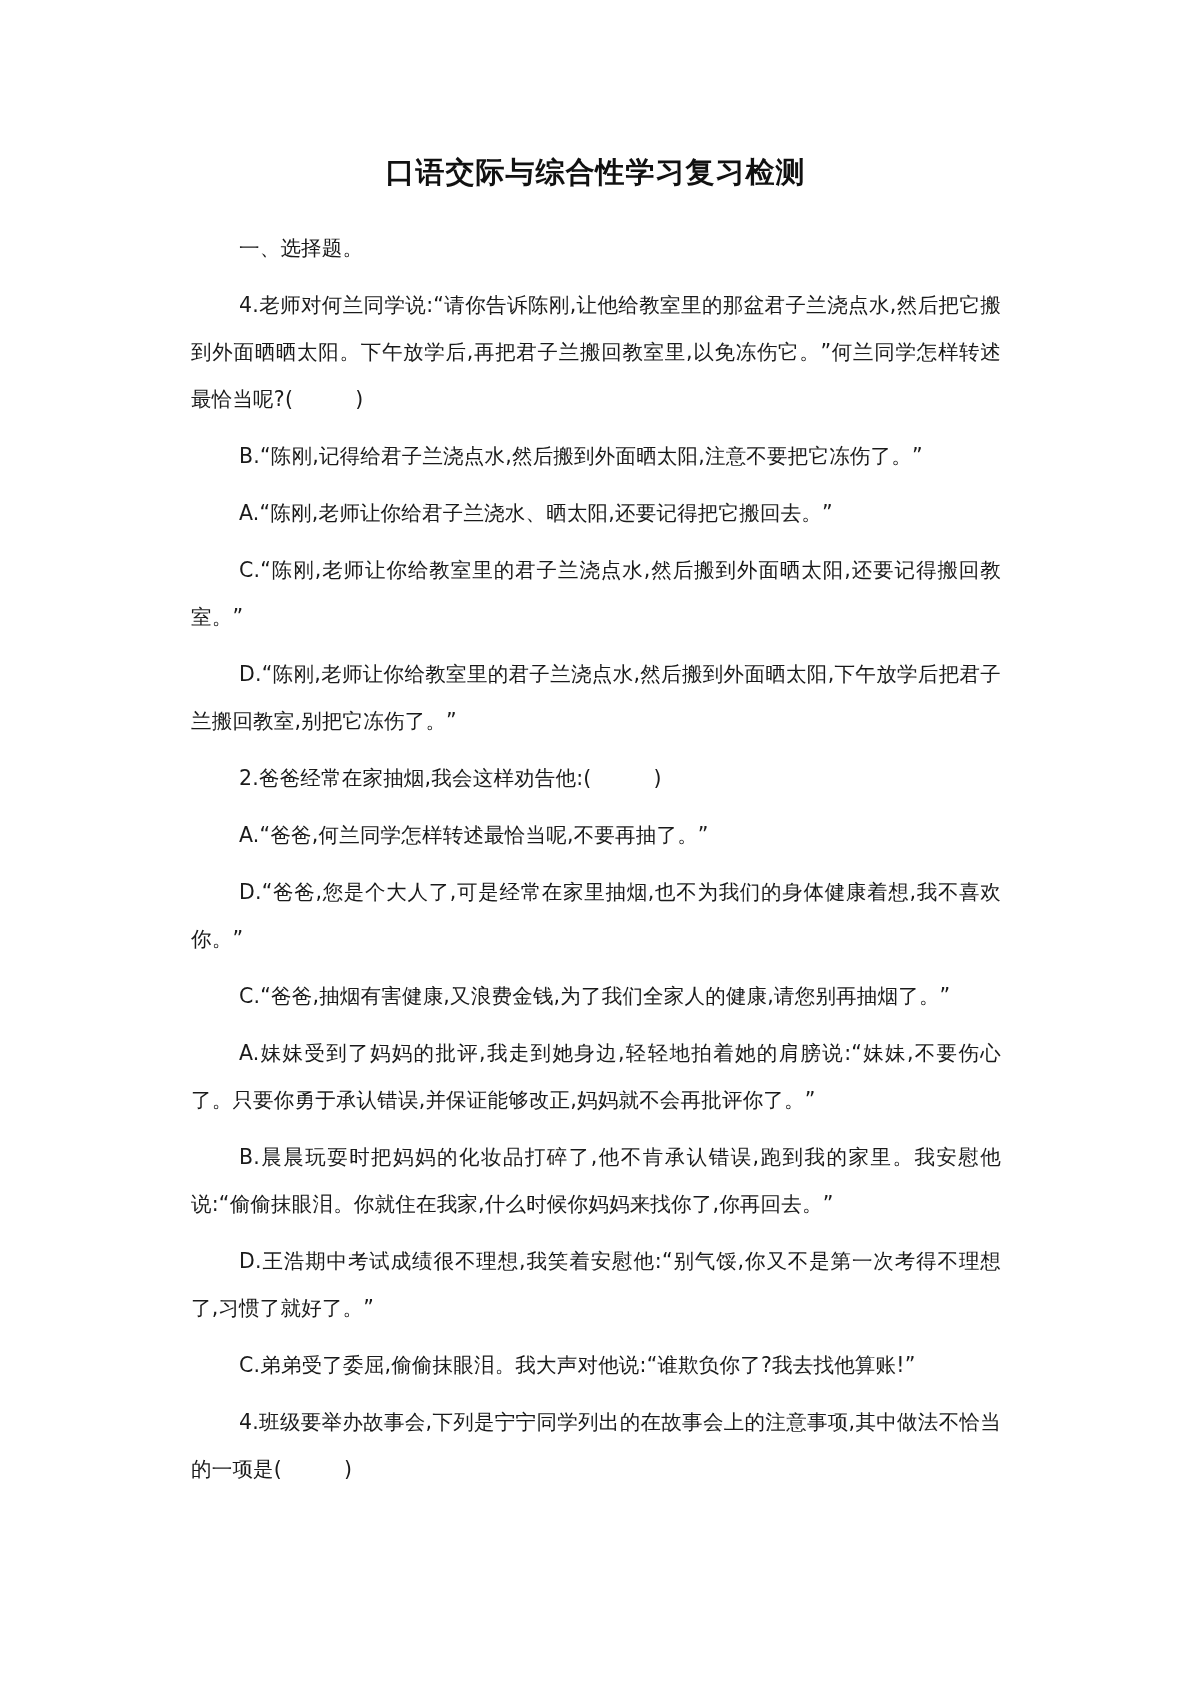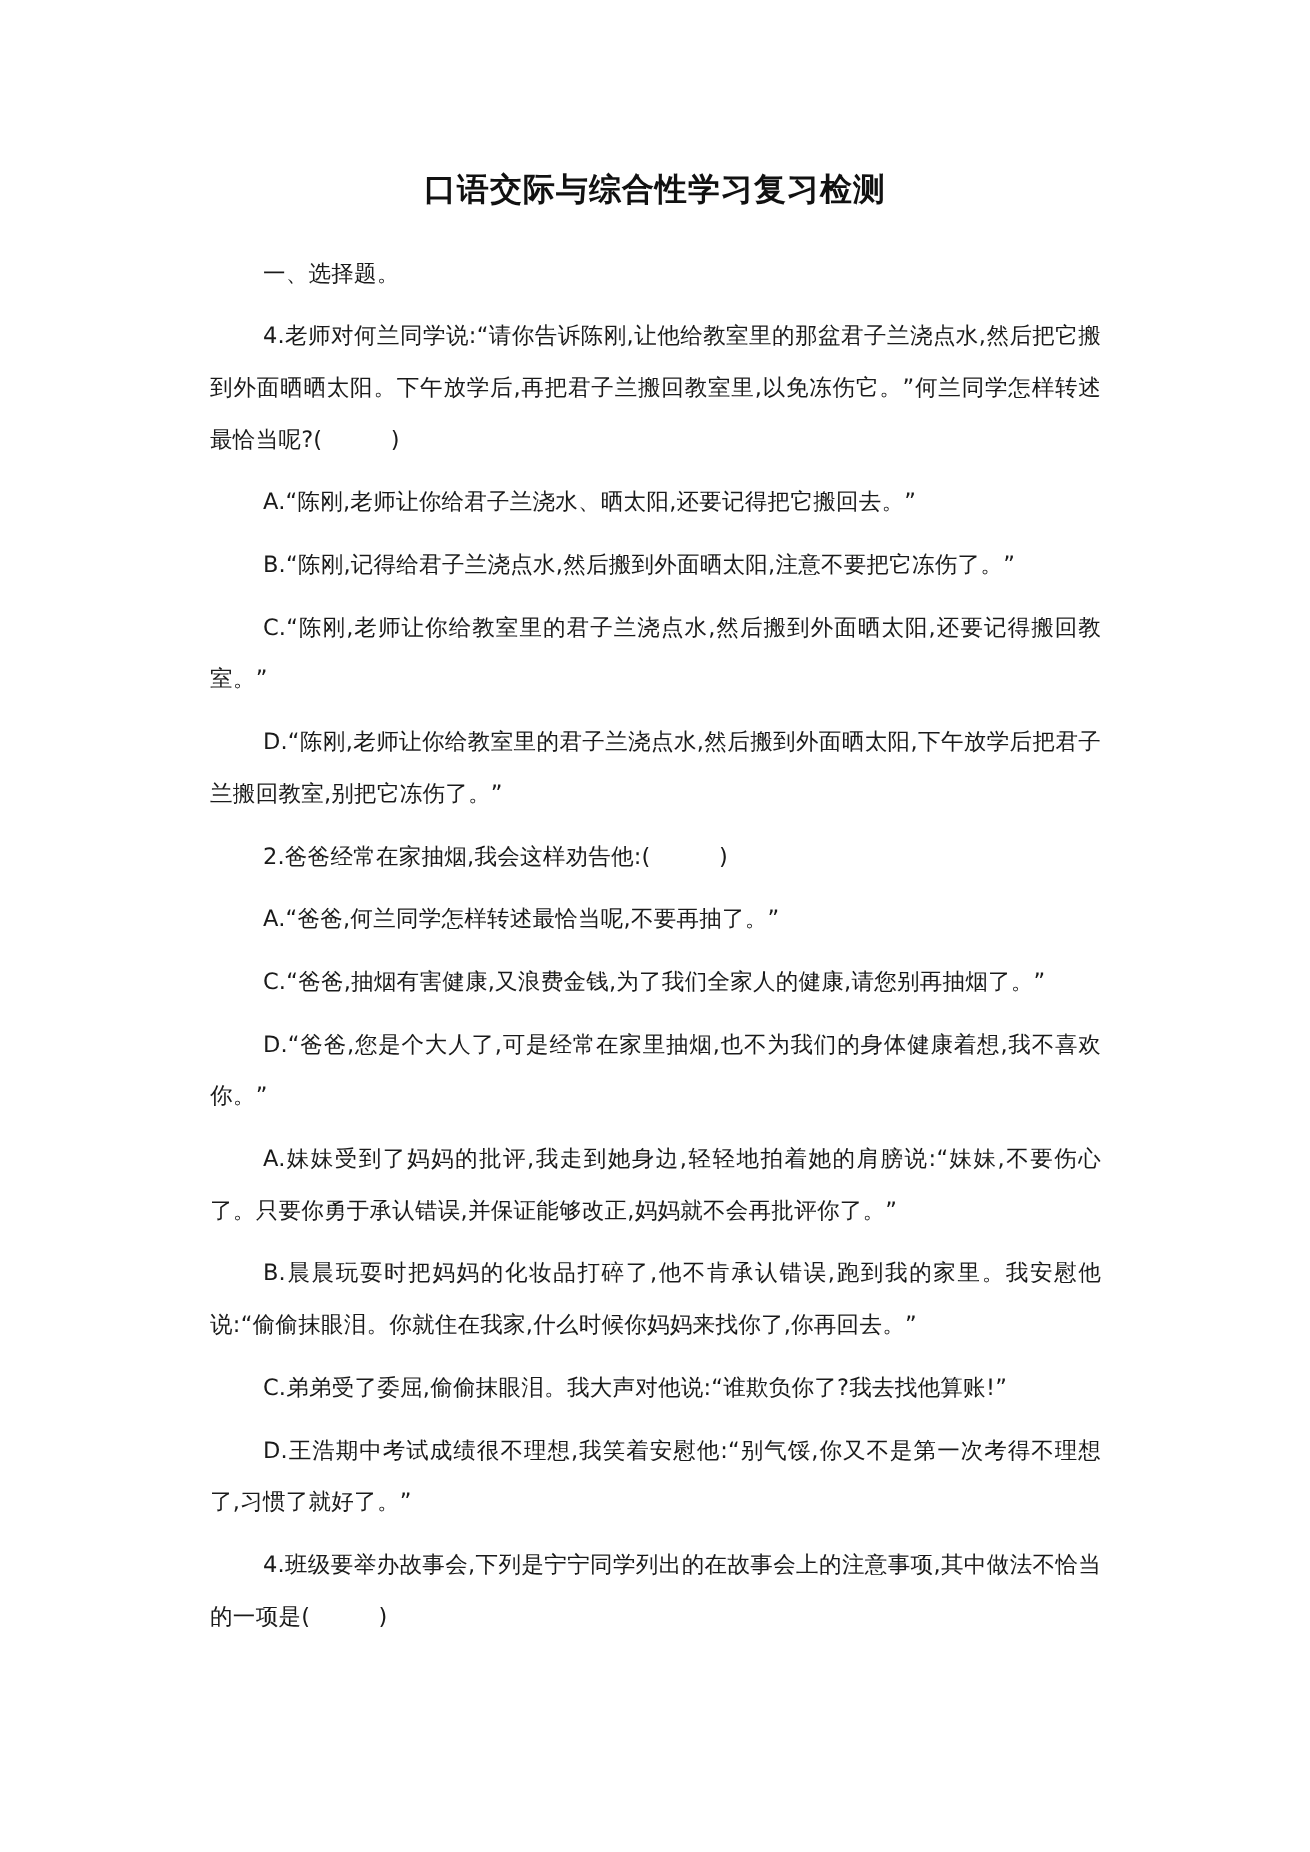--- a/index.html
+++ b/index.html
@@ -55,37 +55,37 @@
 <body>
 
 <div class="page">
   <div class="doc-title">口语交际与综合性学习复习检测</div>
 
   <div class="content">
     <p class="para">一、选择题。</p>
 
     <div>
       <p class="para">4.老师对何兰同学说:“请你告诉陈刚,让他给教室里的那盆君子兰浇点水,然后把它搬到外面晒晒太阳。下午放学后,再把君子兰搬回教室里,以免冻伤它。”何兰同学怎样转述最恰当呢?(　　　)</p>
+      <p class="para">B.“陈刚,记得给君子兰浇点水,然后搬到外面晒太阳,注意不要把它冻伤了。”</p>
       <p class="para">A.“陈刚,老师让你给君子兰浇水、晒太阳,还要记得把它搬回去。”</p>
-      <p class="para">B.“陈刚,记得给君子兰浇点水,然后搬到外面晒太阳,注意不要把它冻伤了。”</p>
       <p class="para">C.“陈刚,老师让你给教室里的君子兰浇点水,然后搬到外面晒太阳,还要记得搬回教室。”</p>
       <p class="para">D.“陈刚,老师让你给教室里的君子兰浇点水,然后搬到外面晒太阳,下午放学后把君子兰搬回教室,别把它冻伤了。”</p>
     </div>
 
     <div>
       <p class="para">2.爸爸经常在家抽烟,我会这样劝告他:(　　　)</p>
       <p class="para">A.“爸爸,何兰同学怎样转述最恰当呢,不要再抽了。”</p>
+      <p class="para">D.“爸爸,您是个大人了,可是经常在家里抽烟,也不为我们的身体健康着想,我不喜欢你。”</p>
       <p class="para">C.“爸爸,抽烟有害健康,又浪费金钱,为了我们全家人的健康,请您别再抽烟了。”</p>
-      <p class="para">D.“爸爸,您是个大人了,可是经常在家里抽烟,也不为我们的身体健康着想,我不喜欢你。”</p>
     </div>
 
     <div>
       <p class="para">A.妹妹受到了妈妈的批评,我走到她身边,轻轻地拍着她的肩膀说:“妹妹,不要伤心了。只要你勇于承认错误,并保证能够改正,妈妈就不会再批评你了。”</p>
       <p class="para">B.晨晨玩耍时把妈妈的化妆品打碎了,他不肯承认错误,跑到我的家里。我安慰他说:“偷偷抹眼泪。你就住在我家,什么时候你妈妈来找你了,你再回去。”</p>
+      <p class="para">D.王浩期中考试成绩很不理想,我笑着安慰他:“别气馁,你又不是第一次考得不理想了,习惯了就好了。”</p>
       <p class="para">C.弟弟受了委屈,偷偷抹眼泪。我大声对他说:“谁欺负你了?我去找他算账!”</p>
-      <p class="para">D.王浩期中考试成绩很不理想,我笑着安慰他:“别气馁,你又不是第一次考得不理想了,习惯了就好了。”</p>
     </div>
 
     <div>
       <p class="para">4.班级要举办故事会,下列是宁宁同学列出的在故事会上的注意事项,其中做法不恰当的一项是(　　　)</p>
     </div>
   </div>
 </div>
 
 </body></html>

